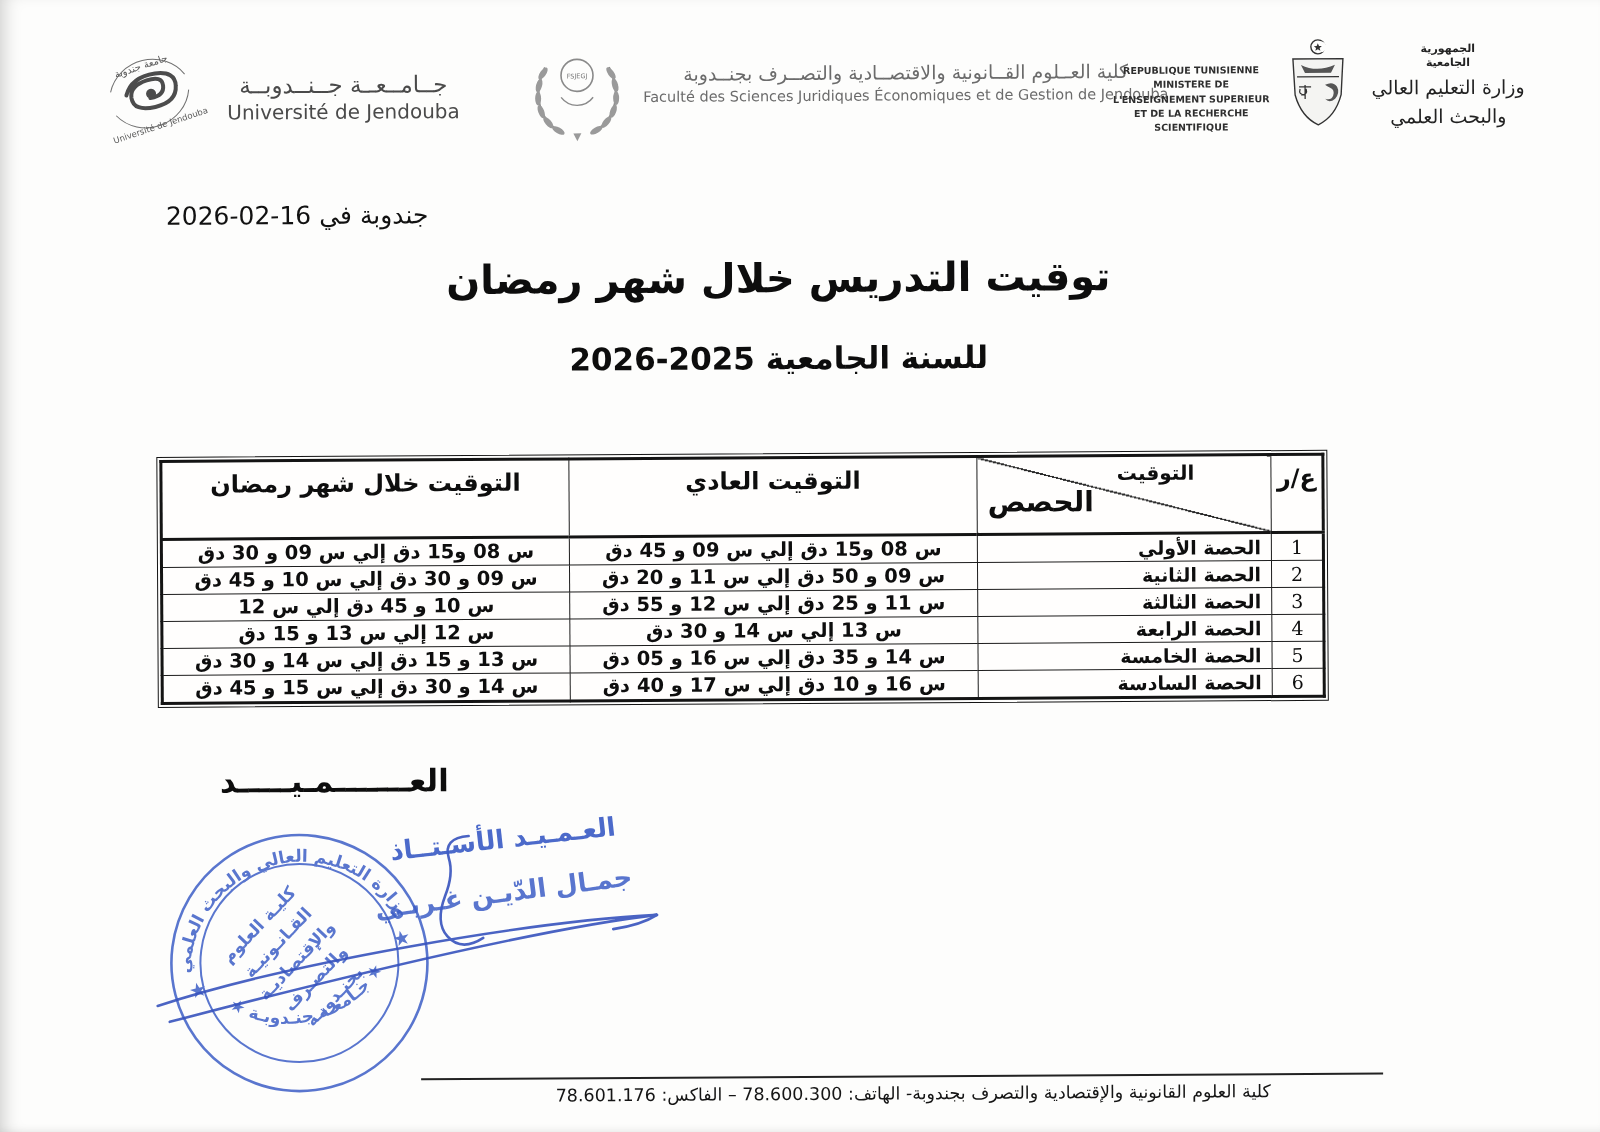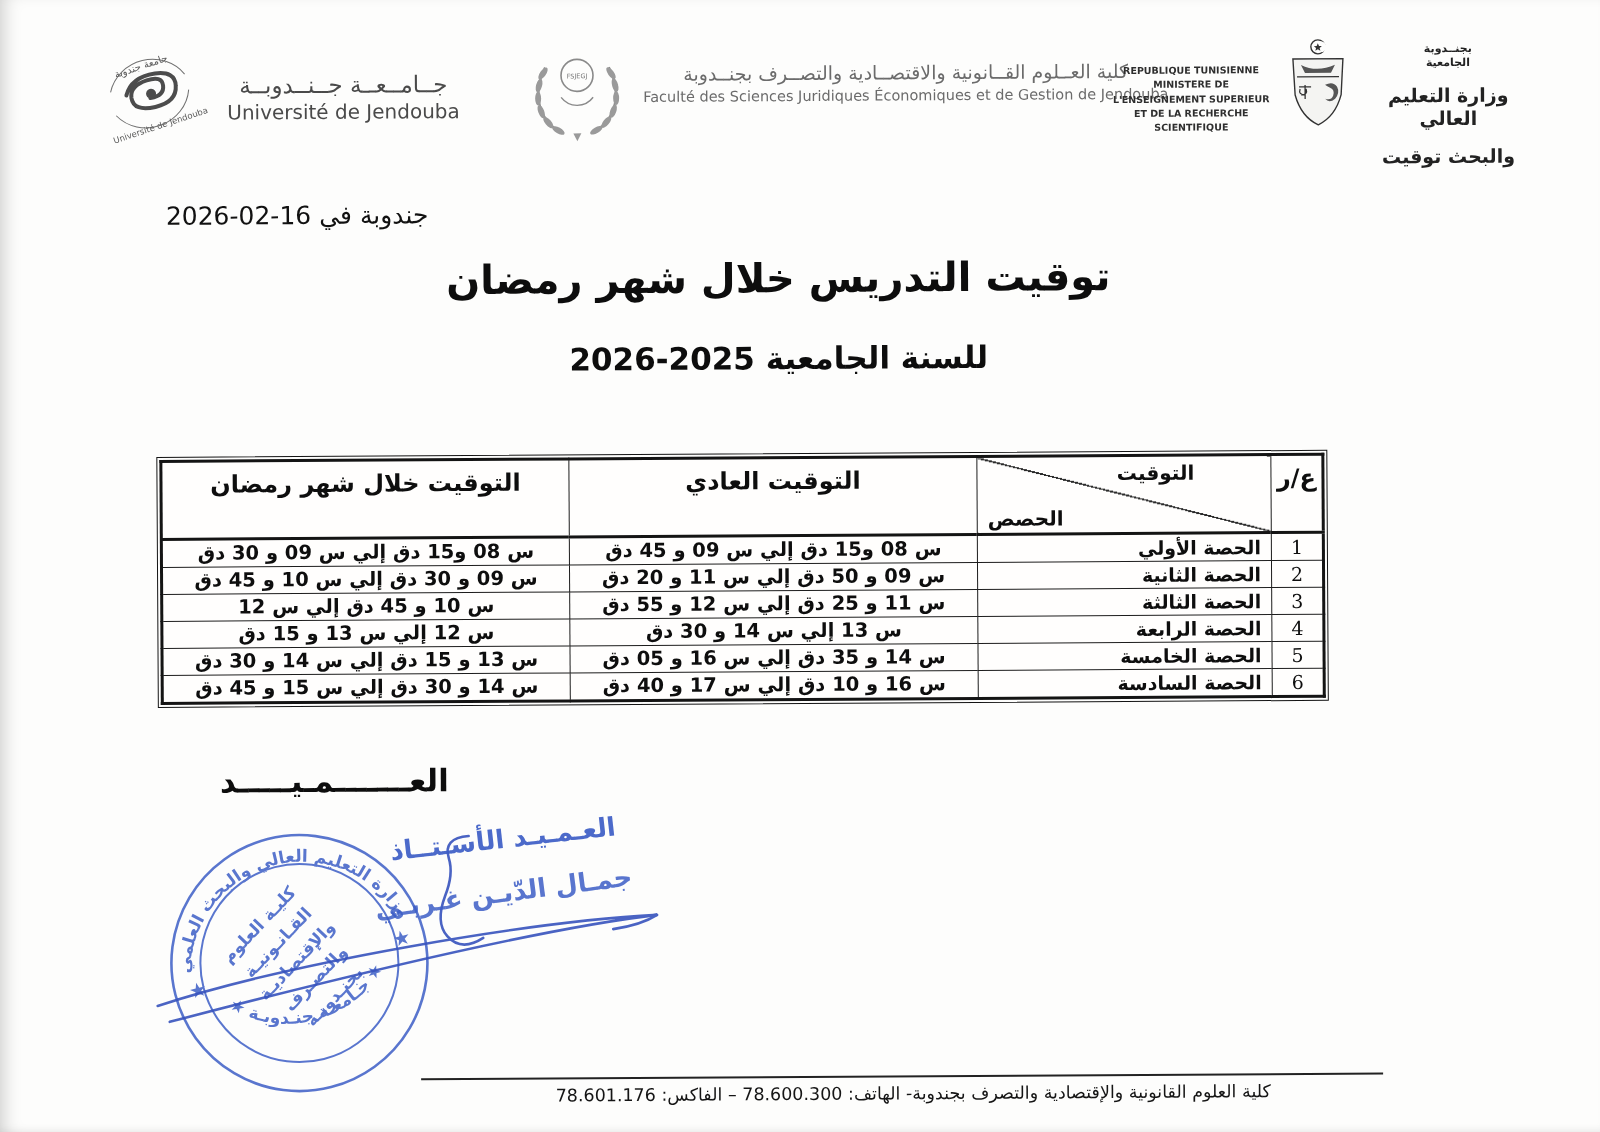--- a/index.html
+++ b/index.html
@@ -26,21 +26,21 @@
   .univ-ar { font-size:23px; color:#4a4a4a; letter-spacing:2px; direction:rtl; }
   .univ-fr { font-size:20px; color:#4a4a4a; margin-top:2px; }
 
   .fac-names { padding-top:18px; text-align:center; }
   .fac-ar { font-size:19px; color:#6b6b6b; direction:rtl; }
   .fac-fr { font-size:14.5px; color:#6b6b6b; margin-top:4px; }
 
   .ministry-fr { width:172px; text-align:center; font-size:9.5px; font-weight:bold; color:#2e2e2e; line-height:1.5; padding-top:26px; }
   .ministry-ar { width:178px; text-align:center; direction:rtl; color:#222; padding-top:6px; }
   .ministry-ar .sm { font-size:11px; font-weight:bold; line-height:1.25; }
-  .ministry-ar .lg { font-size:19px; font-weight:bold; line-height:1.25; margin-top:14px; }
+  .ministry-ar .lg { font-size:19px; font-weight:normal; line-height:1.25; margin-top:6px; }
 
   
   .date-line { position:absolute; left:168px; top:198px; width:330px; direction:rtl; text-align:left;
                font-size:25px; color:#111; font-weight:500; }
   .doc-title { position:absolute; left:0; top:255px; width:1560px; text-align:center; direction:rtl;
                font-size:40px; font-weight:bold; color:#0d0d0d; }
   .doc-subtitle { position:absolute; left:0; top:340px; width:1560px; text-align:center; direction:rtl;
                font-size:31px; font-weight:bold; color:#0d0d0d; }
 
   
@@ -53,21 +53,21 @@
   .sched td { height:27px; font-size:19.5px; text-align:center; padding:1px 6px 2px; white-space:nowrap; }
   .col-num { width:52px; }
   .col-session { width:294px; }
   .col-normal { width:408px; }
   .col-ramadan { width:408px; }
   .sched td.cell-session { text-align:right; padding-right:10px; font-size:19px; }
   .sched td.cell-num { text-align:center; font-family:"DejaVu Serif", serif; font-weight:normal; font-size:19px; }
   th.diag { position:relative; padding:0;
     background-image:linear-gradient(to left bottom, transparent calc(50% - 1px), #2a2a2a calc(50% - 1px), #2a2a2a calc(50% + 0.6px), transparent calc(50% + 0.6px)); }
   th.diag .diag-top { position:absolute; top:4px; right:26%; font-size:20px; }
-  th.diag .diag-bottom { position:absolute; bottom:2px; left:10px; font-size:20px; }
+  th.diag .diag-bottom { position:absolute; bottom:14px; left:10px; font-size:28px; }
   th.th-num { font-size:21px; padding-top:14px; }
 
   
   .dean-label { position:absolute; left:218px; top:760px; width:230px; direction:rtl; text-align:center;
                 font-size:31px; font-weight:bold; color:#0d0d0d; }
   .stamp-zone { position:absolute; left:95px; top:792px; width:640px; height:330px; }
   .blue-title { position:absolute; left:388px; top:822px; direction:rtl; font-size:26px; font-weight:bold;
                 color:#3d5ec6; transform:rotate(-6deg); letter-spacing:1px; opacity:.92; }
   .blue-name  { position:absolute; left:372px; top:876px; direction:rtl; font-size:26px; font-weight:bold;
                 color:#3d5ec6; transform:rotate(-7deg); letter-spacing:2px; opacity:.85; }
@@ -147,24 +147,24 @@
           <circle cx="36" cy="10" r="5.5" fill="#fdfdfc" stroke="none"></circle>
           <path d="M 33,6.5 l 1.2,2.6 2.8,.2 -2.2,1.9 .7,2.8 -2.5,-1.6 -2.5,1.6 .7,-2.8 -2.2,-1.9 2.8,-.2 z" fill="#333" stroke="none"></path>
           <path d="M 8,22 H 58 L 56,58 Q 50,80 33,88 Q 16,80 10,58 Z" fill="#f4f4f2"></path>
           <path d="M 12,40 H 54" stroke-width="1.2"></path>
           <path d="M 16,28 q 16,8 34,0 l -4,8 h -26 z" fill="#555" stroke="none"></path>
           <path d="M 20,48 v 14 m -6,-12 h 12 m -11,2 q -2,6 5,6 m 1,-6 q 2,6 -5,6" stroke-width="1.3"></path>
           <path d="M 40,48 q 8,-4 12,2 q 3,6 -2,12 q -6,5 -10,0 q 6,2 8,-3 q 2,-6 -3,-8 q -4,-2 -5,-3 z" fill="#555" stroke="none"></path>
         </g>
       </svg>
       <div class="ministry-ar">
-        <div class="sm">بجنــدوبة</div>
+        <div class="sm">الجمهورية</div>
         <div class="sm">الجامعية</div>
         <div class="lg">وزارة التعليم العالي</div>
-        <div class="lg">والبحث توقيت</div>
+        <div class="lg">والبحث العلمي</div>
       </div>
     </div>
 
     <div class="date-line">جندوبة في 16-02-2026</div>
     <div class="doc-title">توقيت التدريس خلال شهر رمضان</div>
     <div class="doc-subtitle">للسنة الجامعية 2025-2026</div>
 
     <div class="sched-wrap">
       <table class="sched">
         <colgroup>

